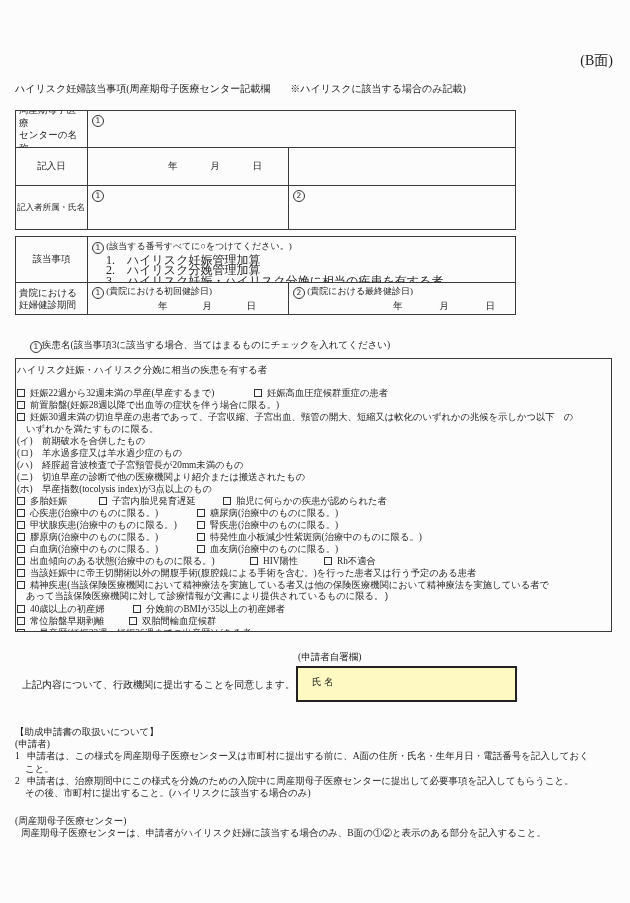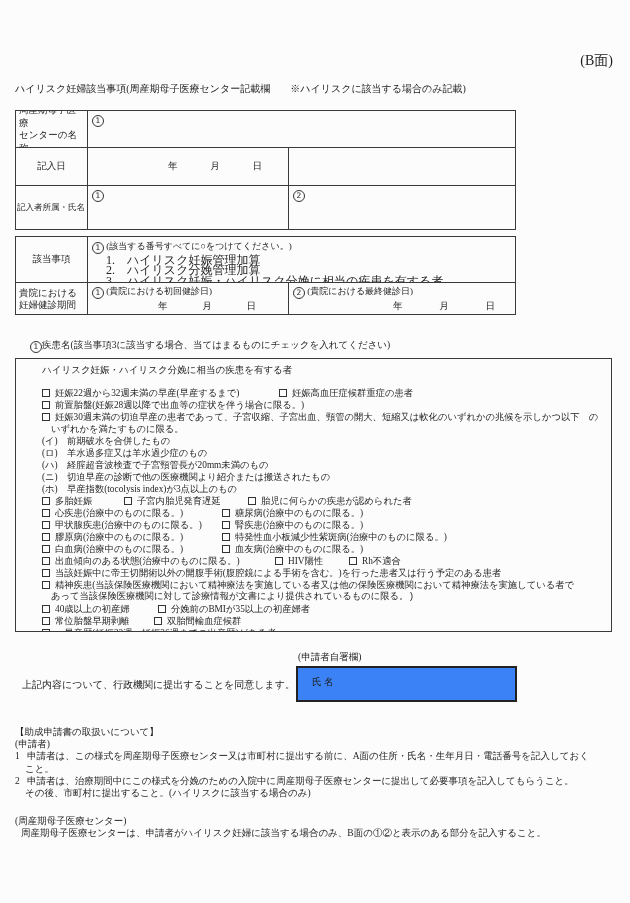--- a/index.html
+++ b/index.html
@@ -28,34 +28,34 @@
     font-size:7.5px;line-height:10px;text-align:center;vertical-align:-1px;
     font-family:"DejaVu Sans","Liberation Sans",sans-serif;
   }
 
   
   .ymd{display:flex;justify-content:space-between;box-sizing:border-box;}
 
   
   .dbox{
     position:absolute;left:15px;top:358px;width:597px;height:274px;
-    border:1px solid #3a3a3a;box-sizing:border-box;padding:5px 8px 0 26px;overflow:hidden;
+    border:1px solid #3a3a3a;box-sizing:border-box;padding:5px 8px 0 1px;overflow:hidden;
   }
   .dtitle{height:13px;line-height:13px;margin-bottom:10px;}
   .dline{height:12px;line-height:12px;font-size:9.3px;white-space:nowrap;}
   .seg{display:inline-block;white-space:nowrap;vertical-align:top;}
   .cb{
     display:inline-block;width:8px;height:8px;border:1px solid #333;
     margin-right:5px;vertical-align:-0.5px;background:#fdfdfd;box-sizing:border-box;
   }
 
   
   .sigbox{
     position:absolute;left:296px;top:666px;width:221px;height:36px;
-    border:2px solid #222;box-sizing:border-box;padding:8px 0 0 14px;background:#3b82f6;
+    border:2px solid #222;box-sizing:border-box;padding:8px 0 0 14px;background:#fef9c3;
   }
 
   
   .notes{position:absolute;left:15px;top:726px;width:600px;line-height:12.2px;font-size:9.5px;}
   .nline{white-space:nowrap;}
   .indent1{padding-left:10px;}
   .indent2{padding-left:6px;}
   .numrow .no{display:inline-block;width:12px;}
   .mt{margin-top:16px;}
 

